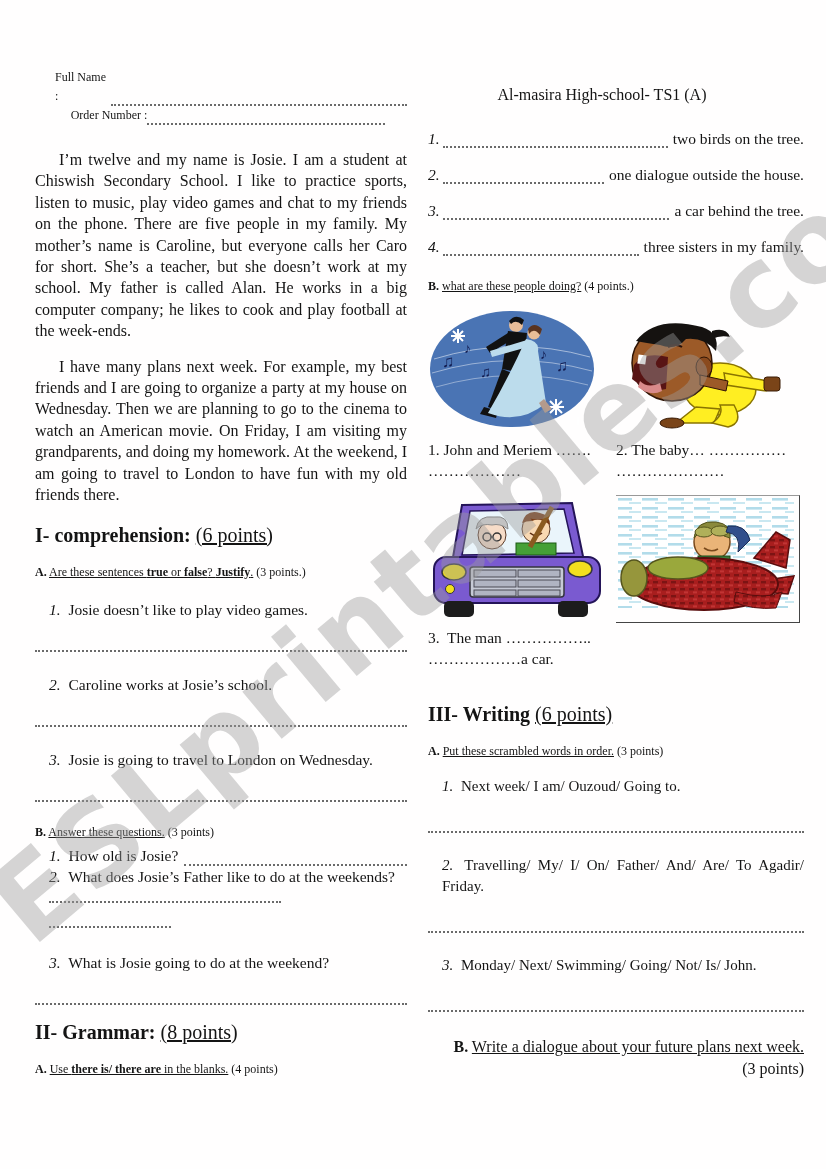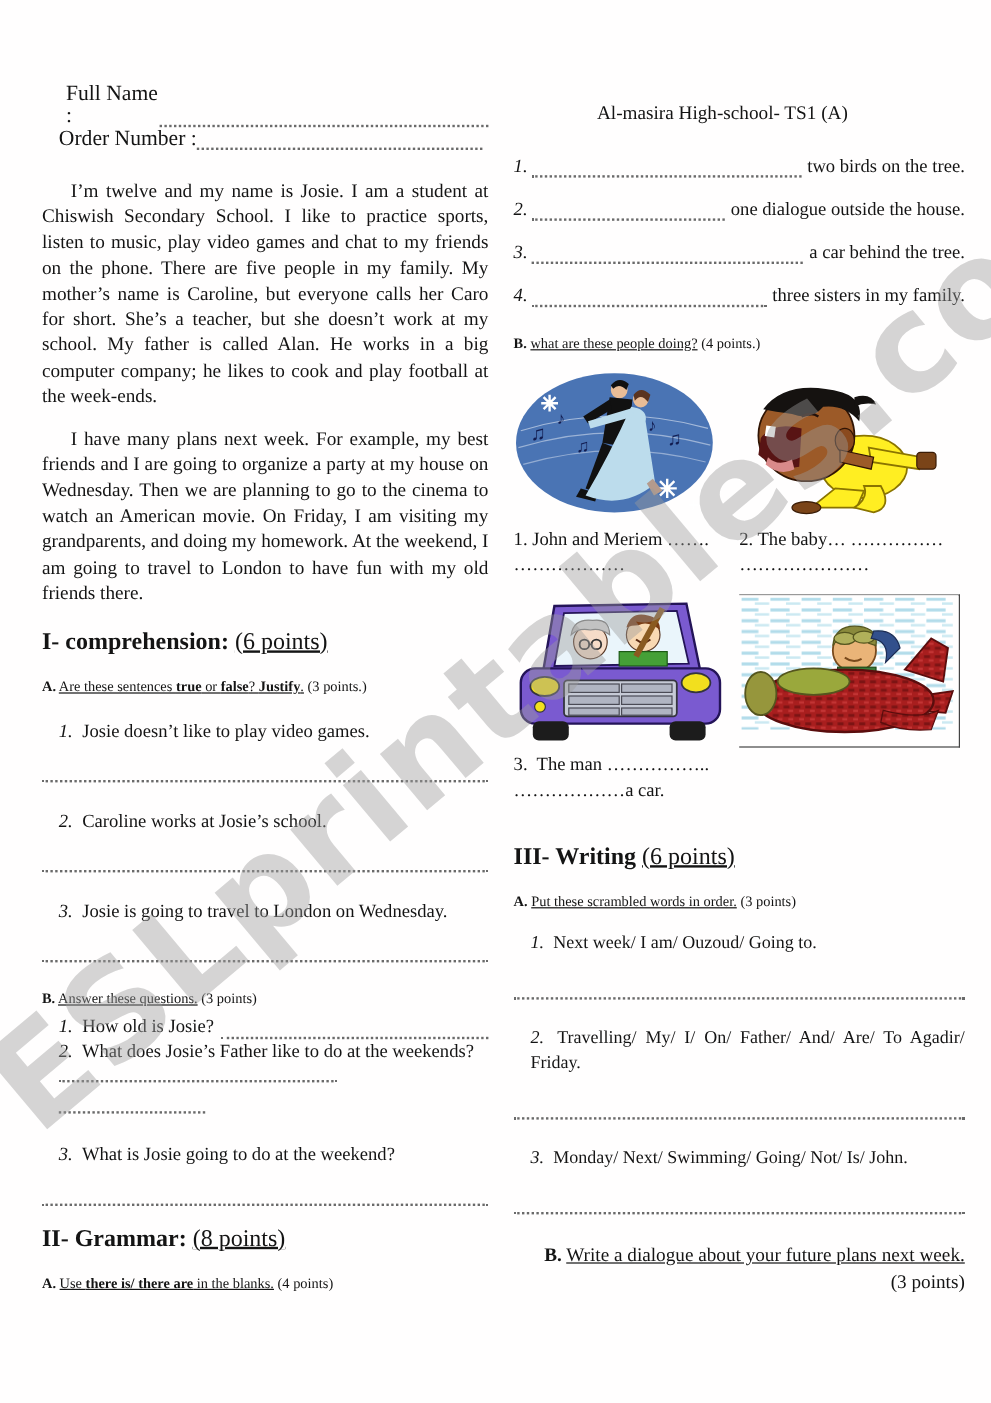--- a/index.html
+++ b/index.html
@@ -6,21 +6,21 @@
   body { background:#ffffff; font-family:"Liberation Serif", serif; color:#141414; }
   .page { position:relative; width:826px; height:1169px; background:#fffefe; overflow:hidden; margin:0 auto; }
 
   .wm { position:absolute; left:470px; top:530px; transform:translate(-50%,-50%) rotate(-40deg);
         font-family:"DejaVu Sans", sans-serif; font-weight:bold; font-size:112px; letter-spacing:2px;
         color:#9c9c9c; opacity:.42; white-space:nowrap; z-index:6; pointer-events:none; }
 
   .col-left  { position:absolute; left:35px;  top:68px; width:372px; z-index:2; }
   .col-right { position:absolute; left:428px; top:86px; width:376px; z-index:2; }
 
-  .idline { padding-left:20px; font-size:18px; line-height:19px; display:flex; align-items:flex-end; }
+  .idline { padding-left:20px; font-size:12px; line-height:19px; display:flex; align-items:flex-end;justify-content:center; }
   .blank  { display:inline-block; border-bottom:2px dotted #6a6a6a; height:14px; }
   .b { font-weight:bold; }
   .u { text-decoration:underline; }
 
   .para { font-size:16px; line-height:21.4px; text-align:justify; text-indent:24px; }
   .p1 { margin-top:24px; }
   .p2 { margin-top:14px; }
 
   .h-sec { margin-top:18px; font-size:20px; }
   .subhead { margin-top:15px; font-size:12px; line-height:21px; text-align:justify; }

